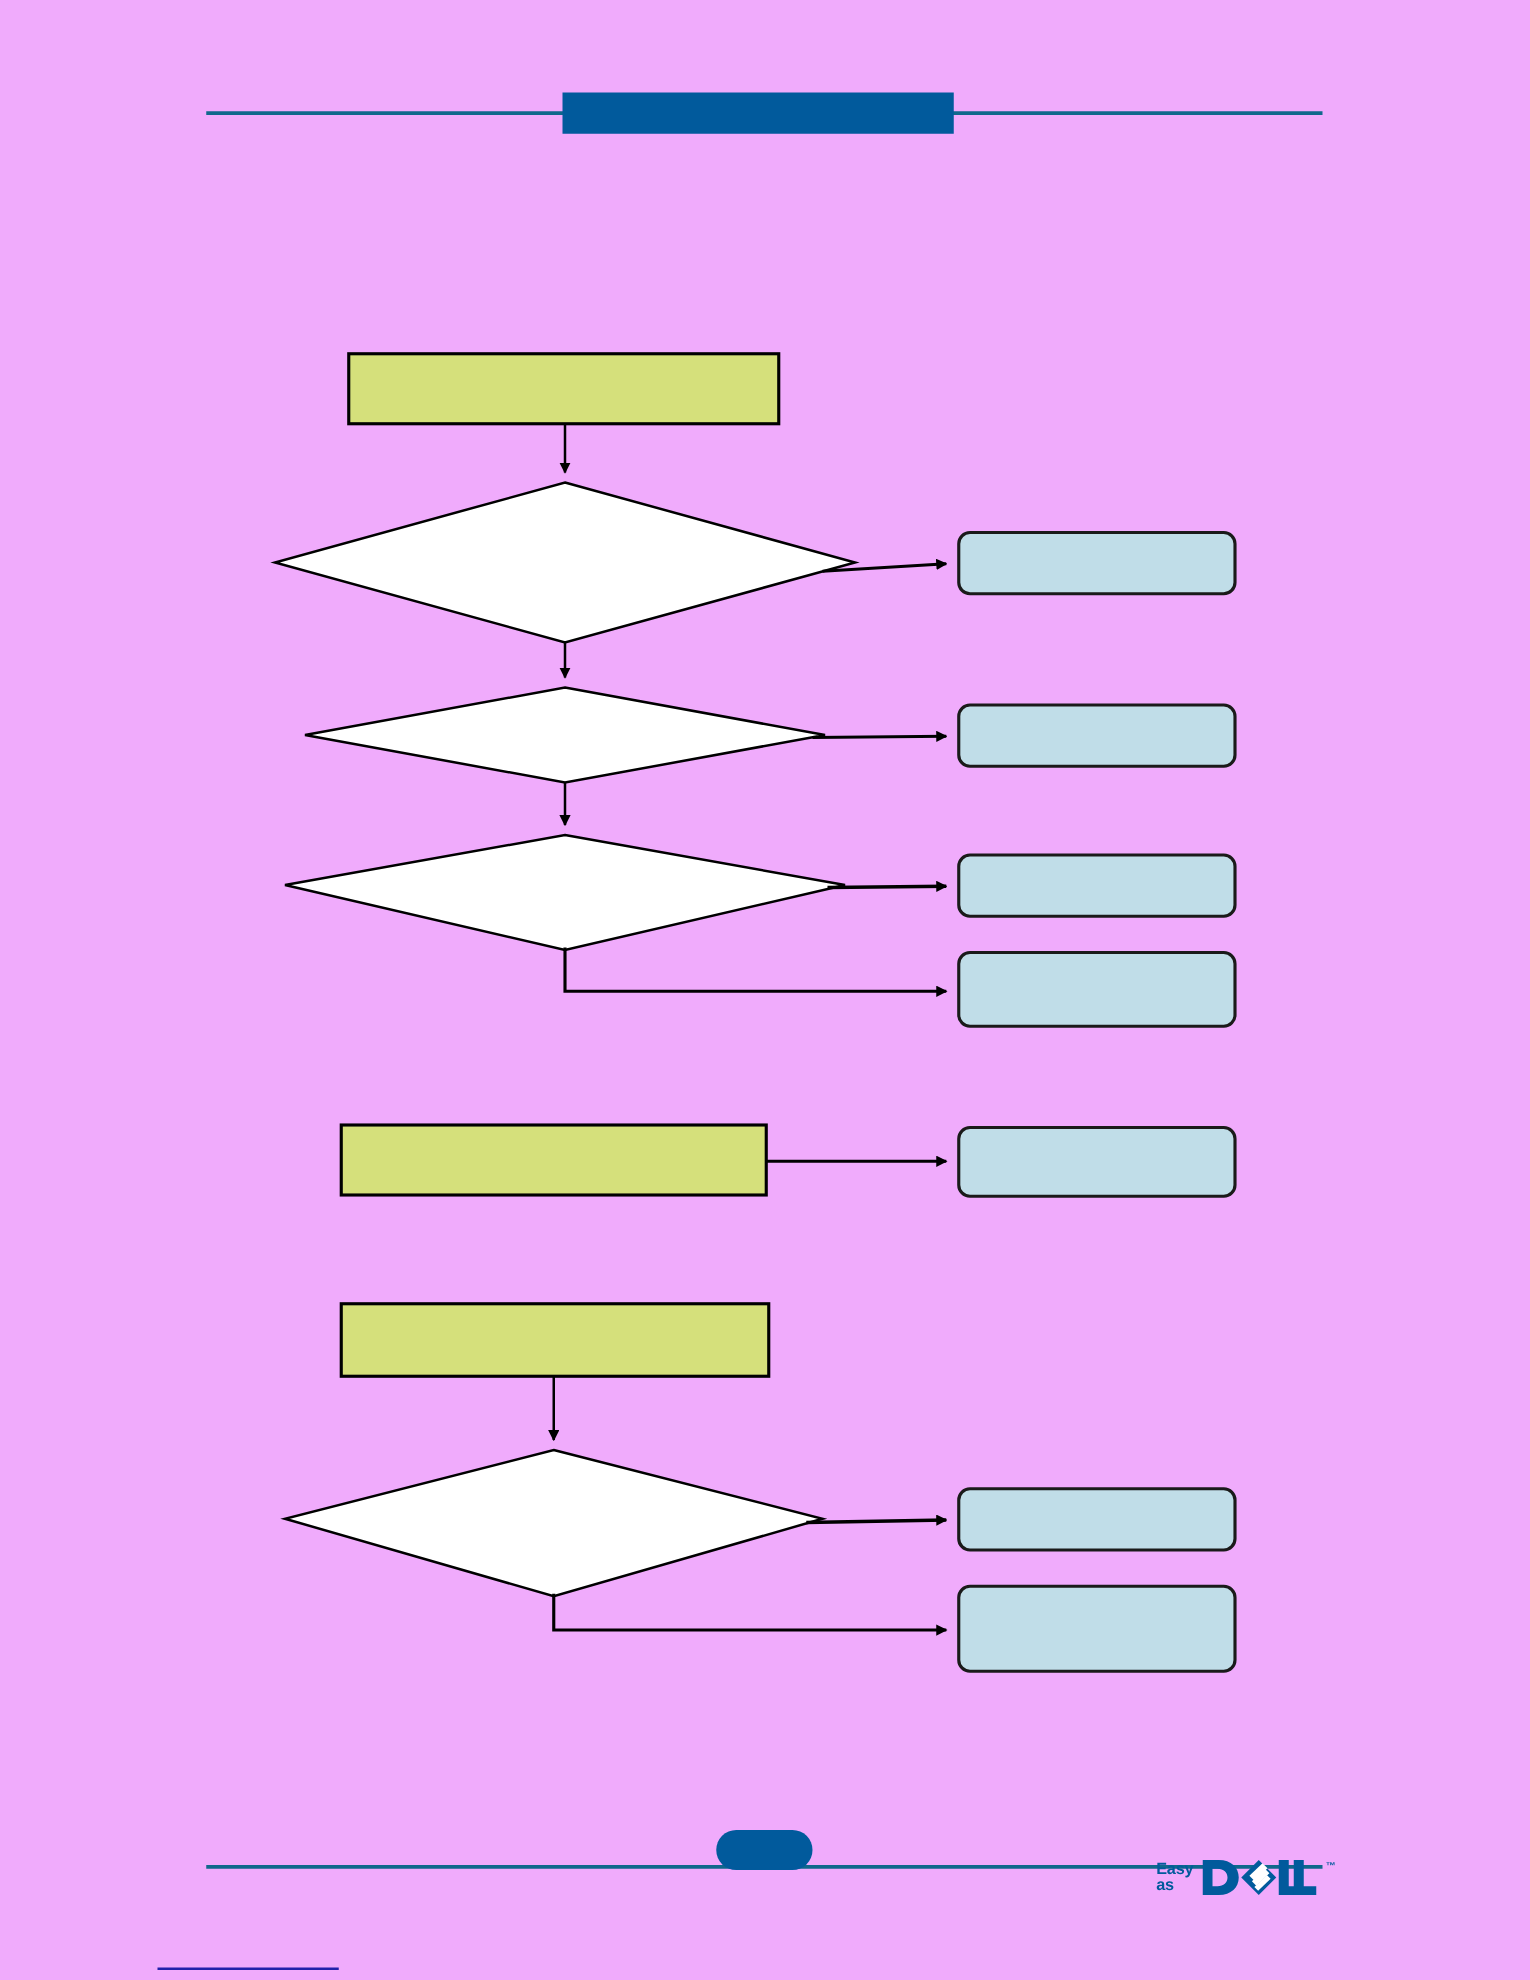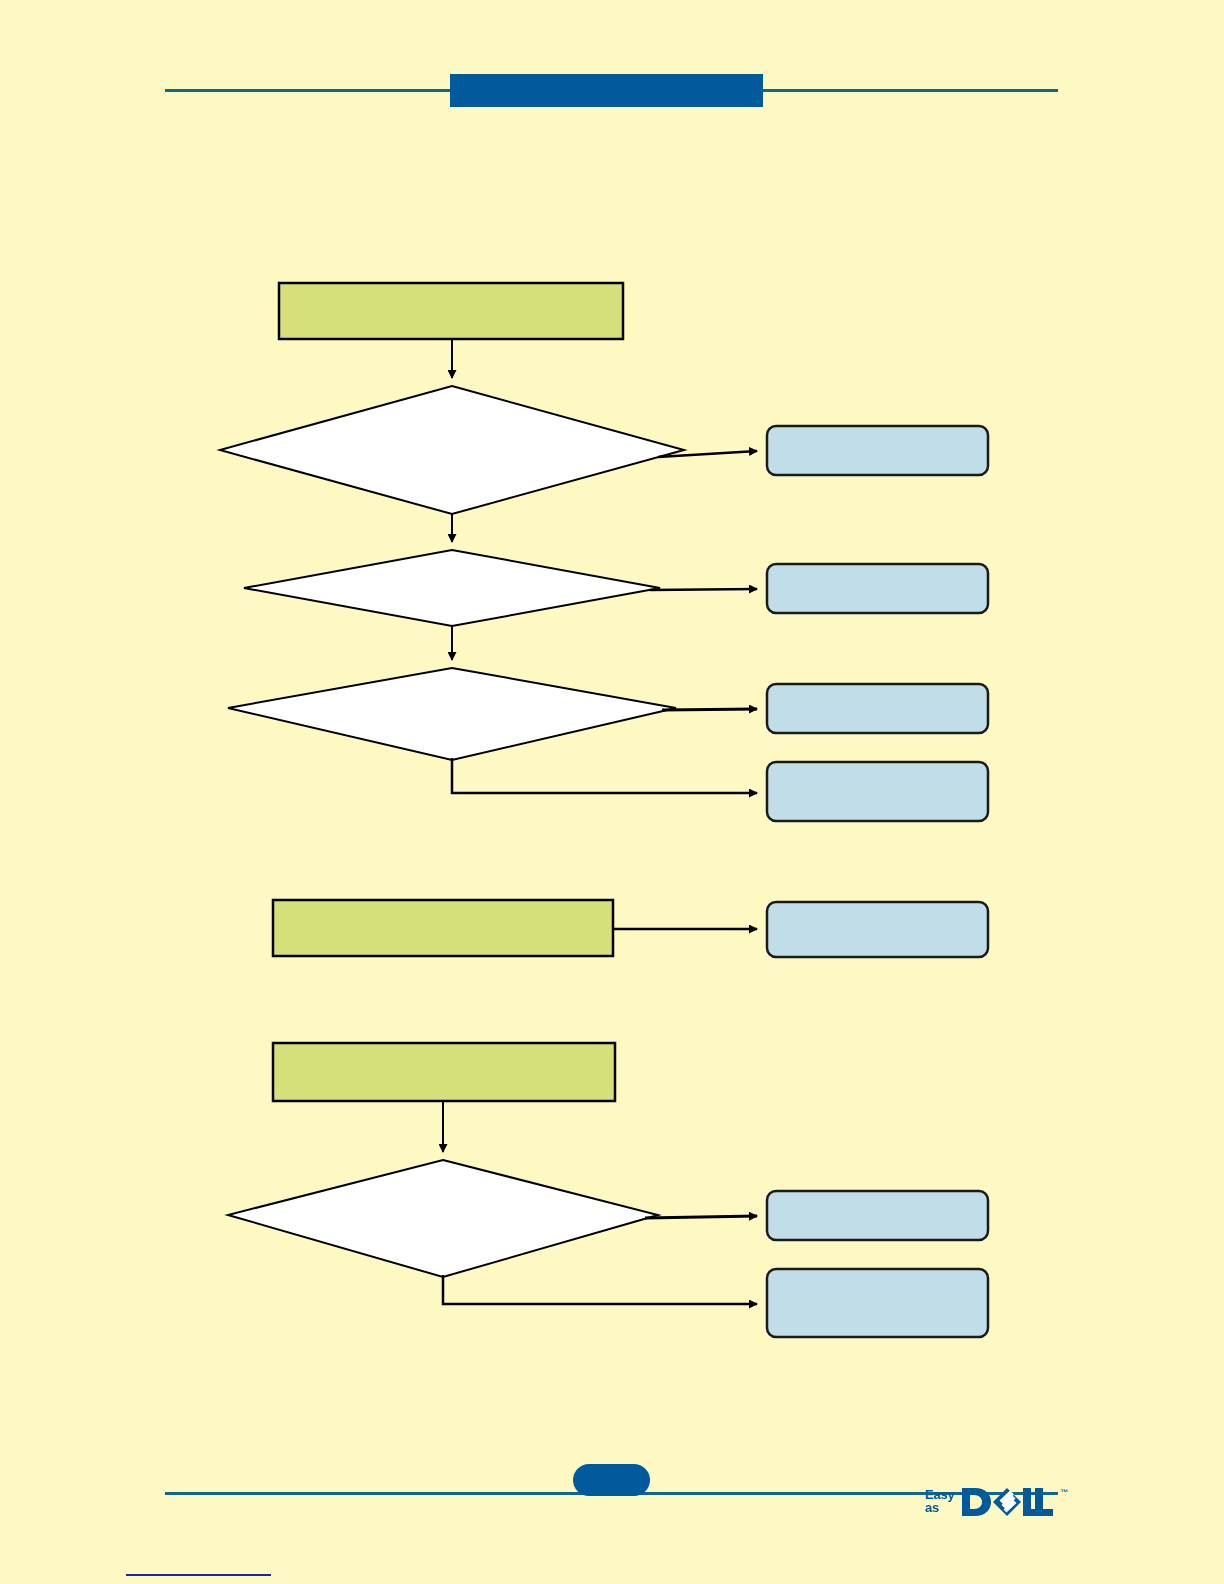--- a/index.html
+++ b/index.html
@@ -9,21 +9,21 @@
     background: #ffffff;
   }
   body {
     font-family: "Liberation Sans", sans-serif;
   }
 
   #page {
     position: relative;
     width: 1224px;
     height: 1584px;
-    background: #fef9c3;
+    background: #f0abfc;
     overflow: hidden;
   }
 
   
   #header-rule {
     position: absolute;
     left: 165px;
     top: 89px;
     width: 893px;
     height: 3px;

